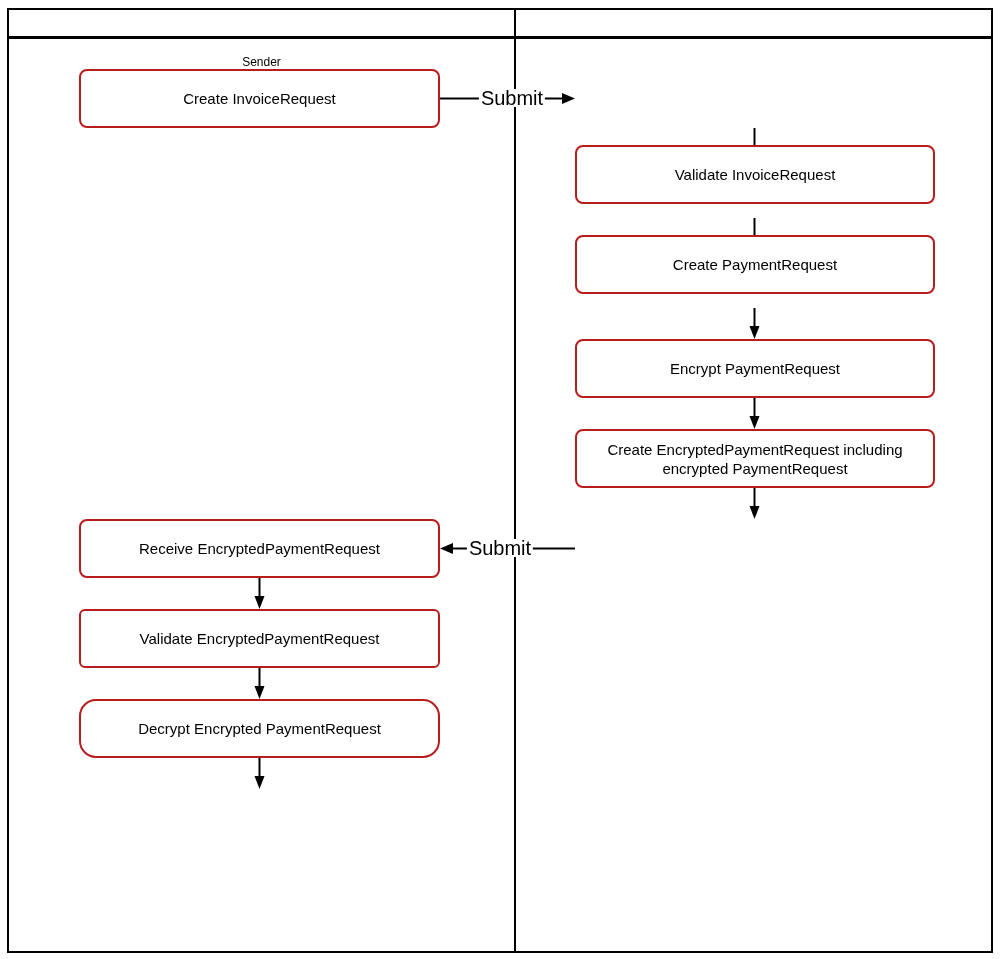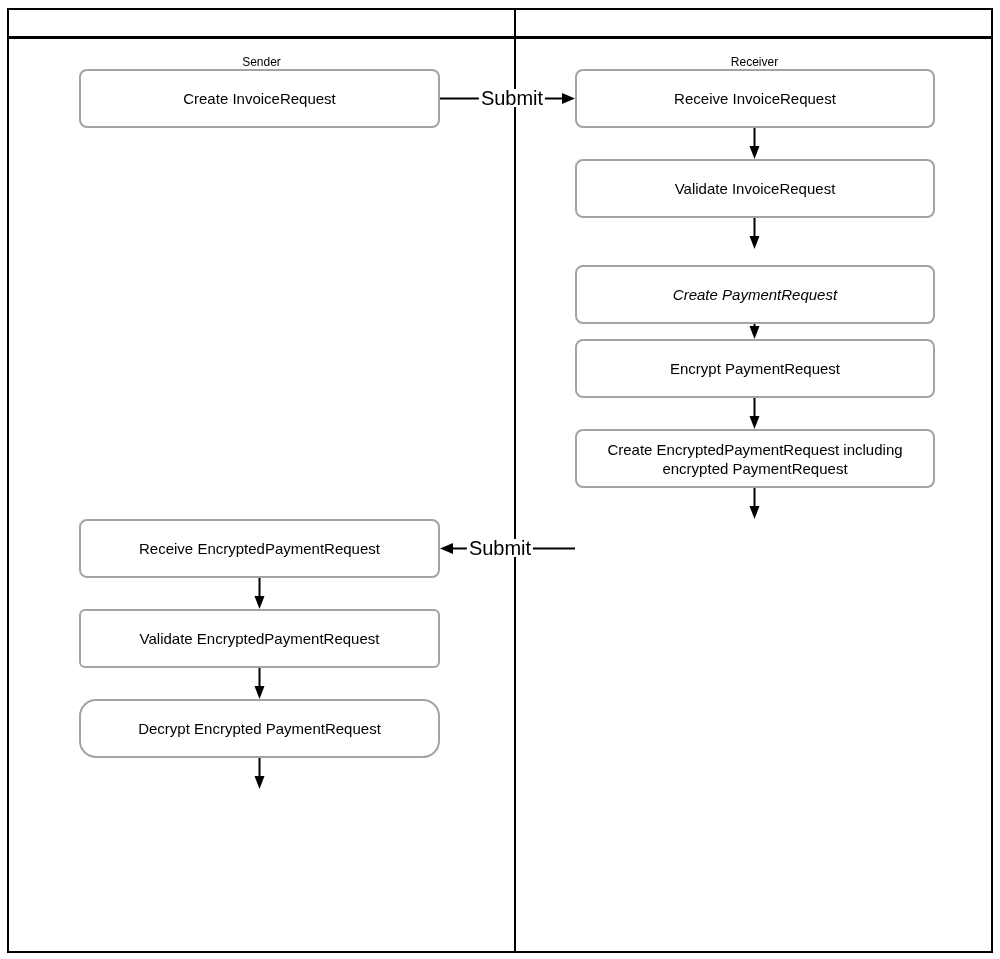--- a/index.html
+++ b/index.html
@@ -28,31 +28,31 @@
   .lane-title {
     position: absolute; top: 8px; height: 28px;
     display: flex; align-items: center; justify-content: center;
     font-size: 12px; color: #000000; margin-top: 40px;
   }
   .lane-title.sender { left: 9px; width: 505px; }
   .lane-title.receiver { left: 516px; width: 477px; }
 
   .node {
     position: absolute;
-    border: 2px solid #a3a3a3; border-radius: 8px;
+    border: 2px solid #b91c1c; border-radius: 8px;
     background: #ffffff;
     display: flex; align-items: center; justify-content: center;
     text-align: center;
     font-size: 15px; line-height: 19px;
     padding: 15px 10px;
   }
   .node.sender-col { left: 79px; width: 361px; height: 59px; }
   .node.receiver-col { left: 575px; width: 360px; height: 59px; }
 
-  .r1 { top: 69px; }  .r2 { top: 159px; } .r3 { top: 265px; font-style: italic; }
+  .r1 { top: 69px; }  .r2 { top: 145px; } .r3 { top: 235px; }
   .r4 { top: 339px; } .r5 { top: 429px; } .r6 { top: 519px; }
   .r7 { top: 609px; border-radius: 6px; } .r8 { top: 699px; border-radius: 17px; } .r9 { top: 789px; }
 
   svg.wires { position: absolute; inset: 0; width: 1000px; height: 959px; }
   svg.wires line { stroke: #000000; stroke-width: 2; }
   svg.wires polygon { fill: #000000; stroke: none; }
 
   .edge-label {
     position: absolute;
     background: #ffffff;
@@ -64,21 +64,20 @@
 </style>
 </head>
 <body>
 
 <div class="canvas">
 
   <div class="frame"></div>
   <div class="header-sep"></div>
   <div class="lane-divider"></div>
   <div class="lane-title sender">Sender</div>
-  <div class="lane-title receiver">Receiver</div>
 
   <svg class="wires" viewBox="0 0 1000 959" xmlns="http://www.w3.org/2000/svg">
 
     <g>
       <line x1="440" y1="98.5" x2="562" y2="98.5"></line>
       <polygon points="575,98.5 562,93 562,104"></polygon>
     </g>
 
     <g>
       <line x1="754.5" y1="128" x2="754.5" y2="146"></line>
@@ -121,19 +120,18 @@
   </svg>
 
   <div class="edge-label" style="left:512px; top:98px;">Submit</div>
   <div class="edge-label" style="left:500px; top:548px;">Submit</div>
 
   <div class="node sender-col r1">Create InvoiceRequest</div>
   <div class="node sender-col r6">Receive EncryptedPaymentRequest</div>
   <div class="node sender-col r7">Validate EncryptedPaymentRequest</div>
   <div class="node sender-col r8">Decrypt Encrypted PaymentRequest</div>
 
-  <div class="node receiver-col r1">Receive InvoiceRequest</div>
   <div class="node receiver-col r2">Validate InvoiceRequest</div>
   <div class="node receiver-col r3">Create PaymentRequest</div>
   <div class="node receiver-col r4">Encrypt PaymentRequest</div>
   <div class="node receiver-col r5">Create EncryptedPaymentRequest including encrypted PaymentRequest</div>
 
 </div>
 
 </body></html>

